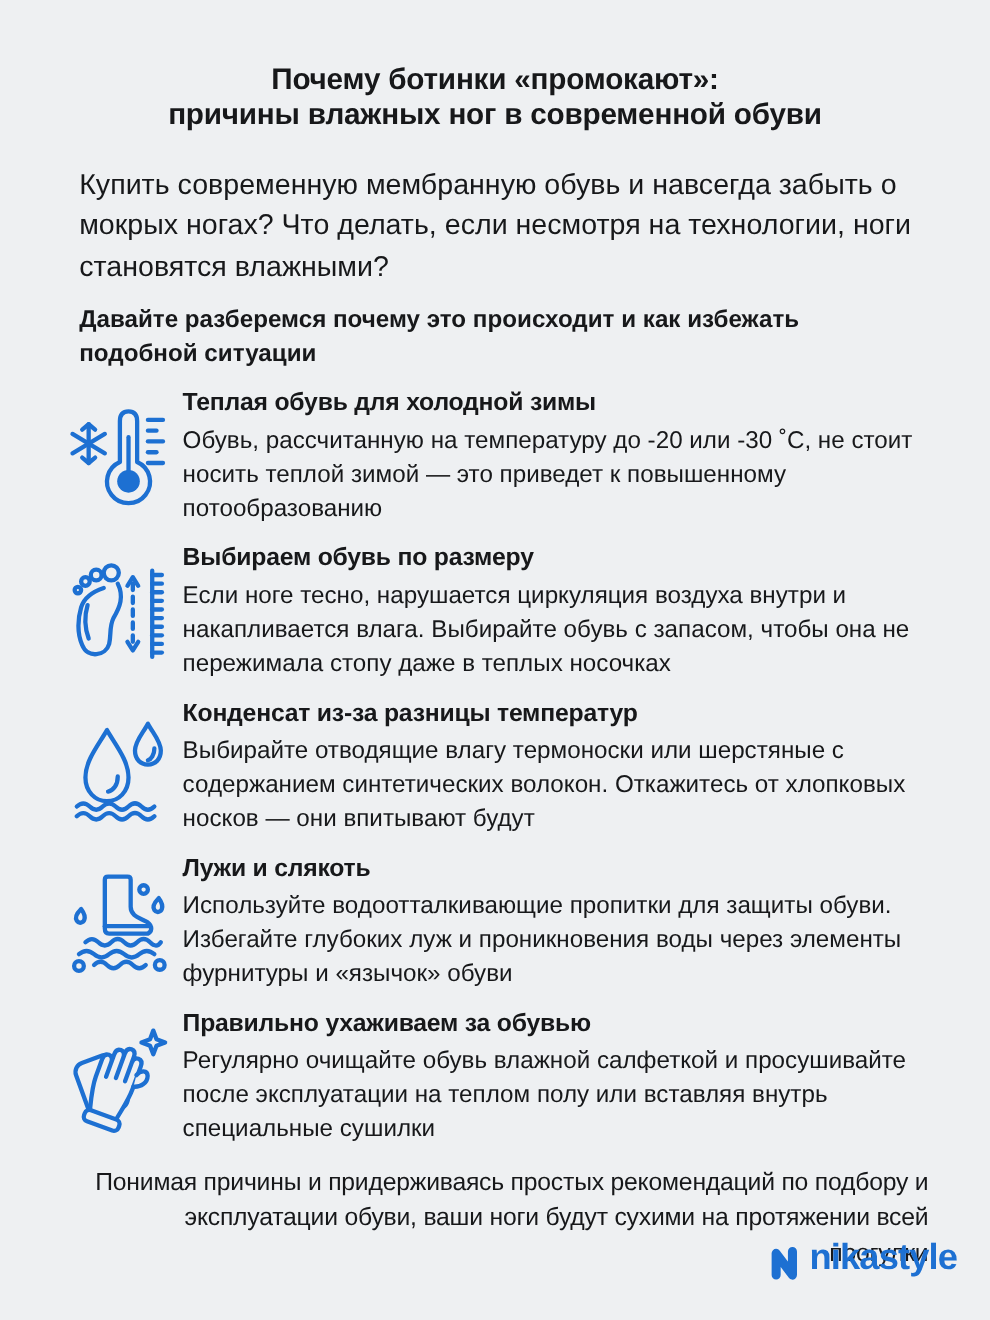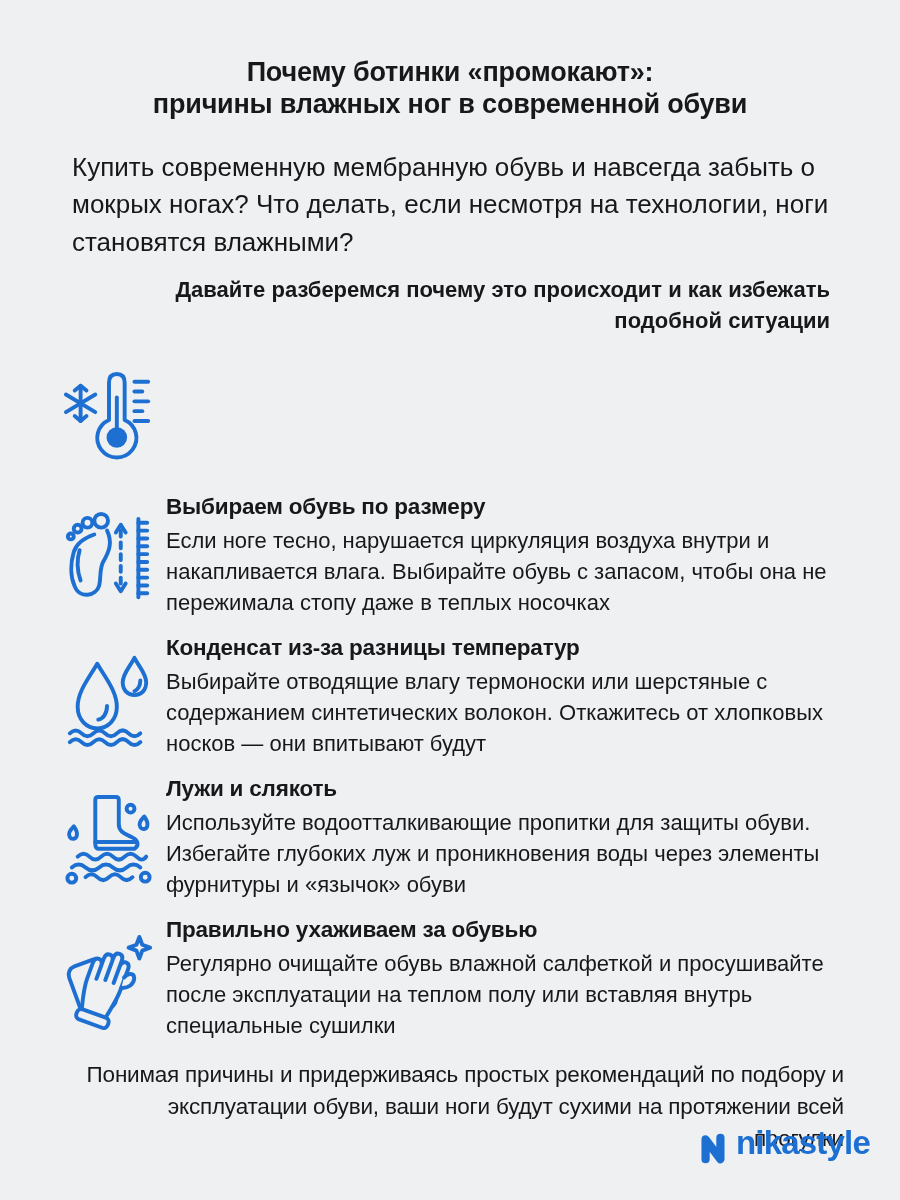--- a/index.html
+++ b/index.html
@@ -13,21 +13,20 @@
     line-height:1.2;letter-spacing:-0.2px;
   }
   .title span{display:block;}
   .intro{
     margin:28px 70px 0 72px;font-size:26px;line-height:1.44;font-weight:400;
     max-width:778px;
   }
   .lead{
     margin:13px 70px 0 72px;font-size:22px;line-height:1.42;font-weight:700;
     max-width:778px;
-    text-align:right;
   }
   .sections{margin:16px 56px 0 62px;}
   .section{display:flex;margin-bottom:11px;min-height:130px;}
   .icon-box{
     flex:0 0 104px;width:104px;padding-top:14px;color:#1d70d2;
     display:flex;justify-content:flex-start;
   }
   .icon-box svg{display:block;}
   .section-text{flex:1;}
   .section-title{font-size:22.5px;font-weight:700;margin:0 0 5px;letter-spacing:-0.2px;}
@@ -78,20 +77,24 @@
             <path d="M48 53 L48 15 Q48 6 56 6 Q64 6 64 15 L64 53 A20 20 0 1 1 48 53 Z"></path>
             <path d="M56 30 V62"></path>
             <path d="M74 14 H88"></path>
               <path d="M74 24 H82"></path>
             <path d="M74 34 H88"></path>
               <path d="M74 44 H82"></path>
             <path d="M74 54 H88"></path>
           </g>
           <circle class="ic-fill" cx="56" cy="71" r="10.5"></circle>
         </svg>
+      </div>
+      <div class="section-text">
+        <h2 class="section-title">Теплая обувь для холодной зимы</h2>
+        <p class="section-body">Обувь, рассчитанную на температуру до -20 или -30 ˚C, не стоит носить теплой зимой — это приведет к повышенному потообразованию</p>
       </div>
     </div>
 
     <div class="section">
       <div class="icon-box">
         <svg width="94" height="100" viewBox="0 0 96 100">
           <g class="ic">
             <circle cx="9" cy="28" r="3"></circle>
             <circle cx="16" cy="20" r="4"></circle>
             <circle cx="26" cy="14" r="5"></circle>

